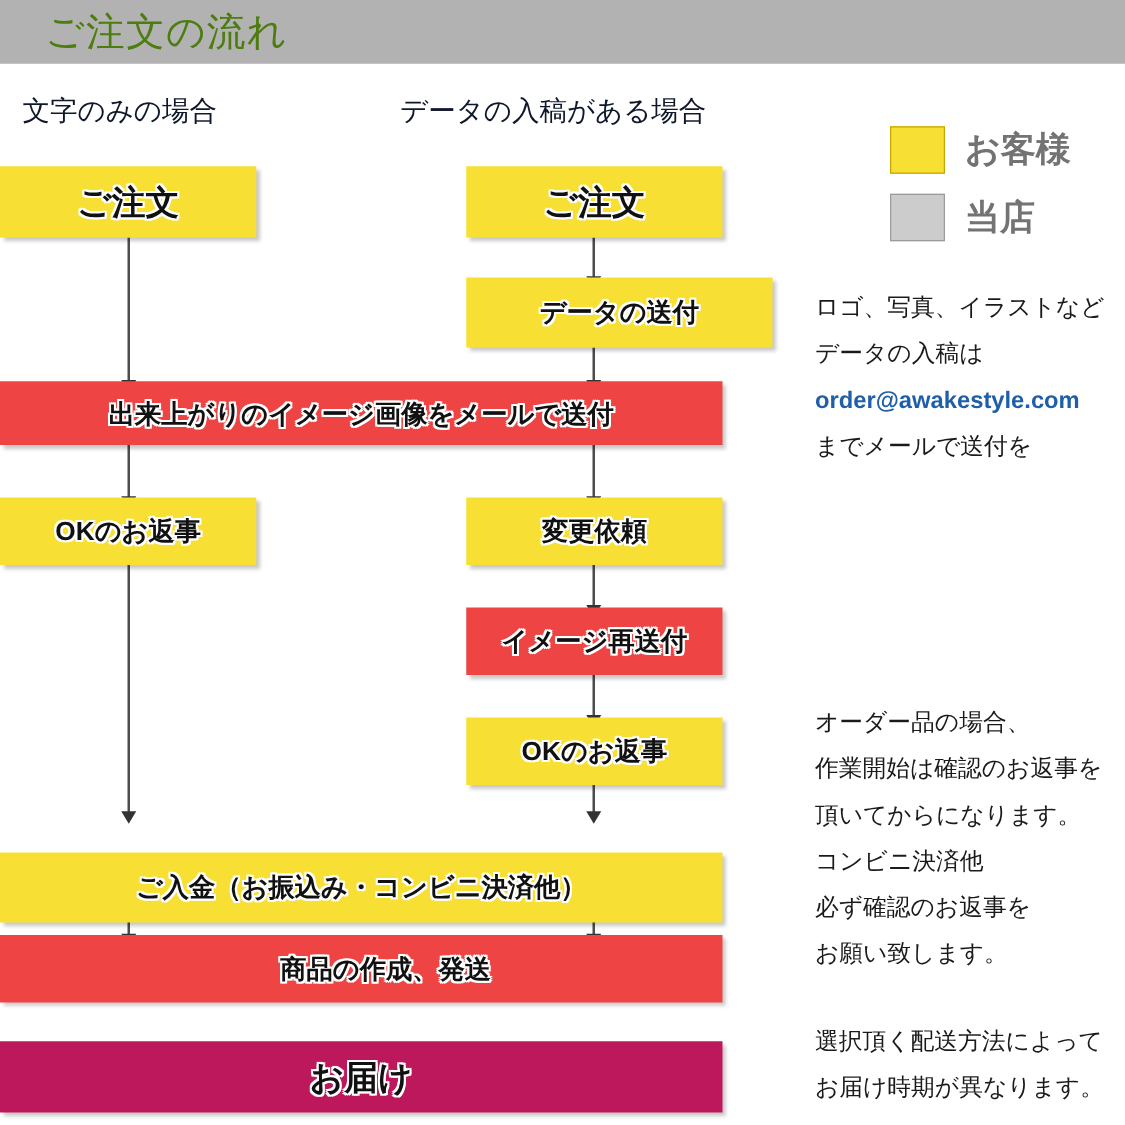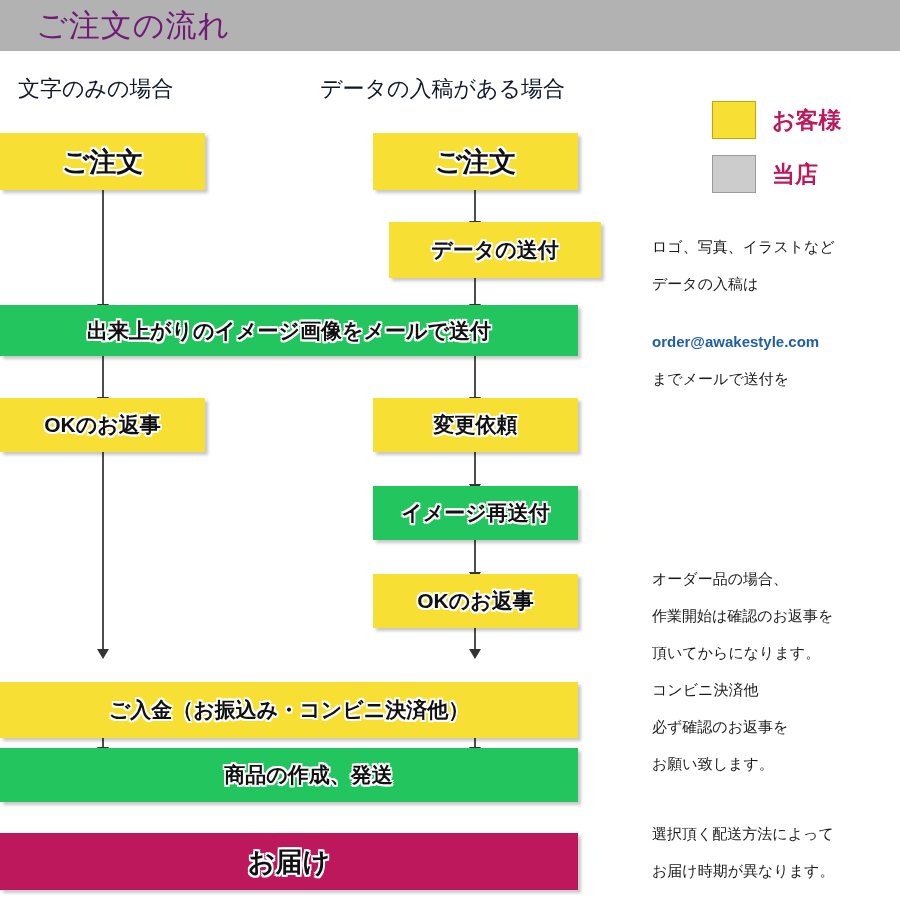--- a/index.html
+++ b/index.html
@@ -30,21 +30,21 @@
     width: 900px;
     height: 51px;
     background: #b2b2b2;
   }
   .header-title {
     position: absolute;
     left: 36px;
     top: 5px;
     font-size: 31px;
     line-height: 42px;
-    color: #701a75;
+    color: #4d7c0f;
     letter-spacing: 1px;
     white-space: nowrap;
   }
 
   
   .col-caption {
     position: absolute;
     font-size: 22px;
     line-height: 28px;
     color: #0f172a;
@@ -70,21 +70,21 @@
       -1.6px -1.6px 0 #ffffff,
        1.6px -1.6px 0 #ffffff,
       -1.6px  1.6px 0 #ffffff,
        1.6px  1.6px 0 #ffffff,
       -1.6px  0    0 #ffffff,
        1.6px  0    0 #ffffff,
        0    -1.6px 0 #ffffff,
        0     1.6px 0 #ffffff;
   }
   .fill-yellow { background: #f7df33; }
-  .fill-gray   { background: #22c55e; }
+  .fill-gray   { background: #ef4444; }
   .fill-green  { background: #be185d; }
 
   .sz-lg .box-label { font-size: 27px; }
   .sz-md .box-label { font-size: 21px; }
 
   
   .arrow {
     position: absolute;
     width: 2px;
     background: #4d4d4d;
@@ -111,42 +111,41 @@
   .legend-swatch.yellow {
     background: #f7df33;
     border: 1px solid #c8a500;
   }
   .legend-swatch.gray {
     background: #cccccc;
     border: 1px solid #9b9b9b;
   }
   .legend-label {
     position: absolute;
-    font-size: 23px;
+    font-size: 28px;
     font-weight: bold;
     line-height: 38px;
-    color: #be185d;
+    color: #737373;
     white-space: nowrap;
   }
 
   
   .note-block {
     position: absolute;
     left: 652px;
-    font-size: 15px;
+    font-size: 19px;
     line-height: 37px;
     color: #1a1a1a;
     white-space: nowrap;
   }
   .note-line { display: block; }
   .note-line.email {
     color: #1f5fa9;
     font-weight: bold;
     font-family: "Liberation Sans", "DejaVu Sans", sans-serif;
-    margin-top: 21px;
   }
 </style>
 </head>
 <body>
 
 <div id="page">
 
   <div class="header-bar"></div>
   <div class="header-title">ご注文の流れ</div>
 
@@ -181,21 +180,21 @@
   <div class="arrow" style="left:474px; top:706px; height:42px;"></div>
 
   <div class="flow-box fill-yellow sz-lg" style="left:0px; top:133px; width:205px; height:57px;">
     <span class="box-label">ご注文</span>
   </div>
 
   <div class="flow-box fill-yellow sz-lg" style="left:373px; top:133px; width:205px; height:57px;">
     <span class="box-label">ご注文</span>
   </div>
 
-  <div class="flow-box fill-yellow sz-md" style="left:389px; top:222px; width:212px; height:56px;">
+  <div class="flow-box fill-yellow sz-md" style="left:373px; top:222px; width:245px; height:56px;">
     <span class="box-label">データの送付</span>
   </div>
 
   <div class="flow-box fill-gray sz-md" style="left:0px; top:305px; width:578px; height:51px;">
     <span class="box-label">出来上がりのイメージ画像をメールで送付</span>
   </div>
 
   <div class="flow-box fill-yellow sz-md" style="left:0px; top:398px; width:205px; height:54px;">
     <span class="box-label">OKのお返事</span>
   </div>

